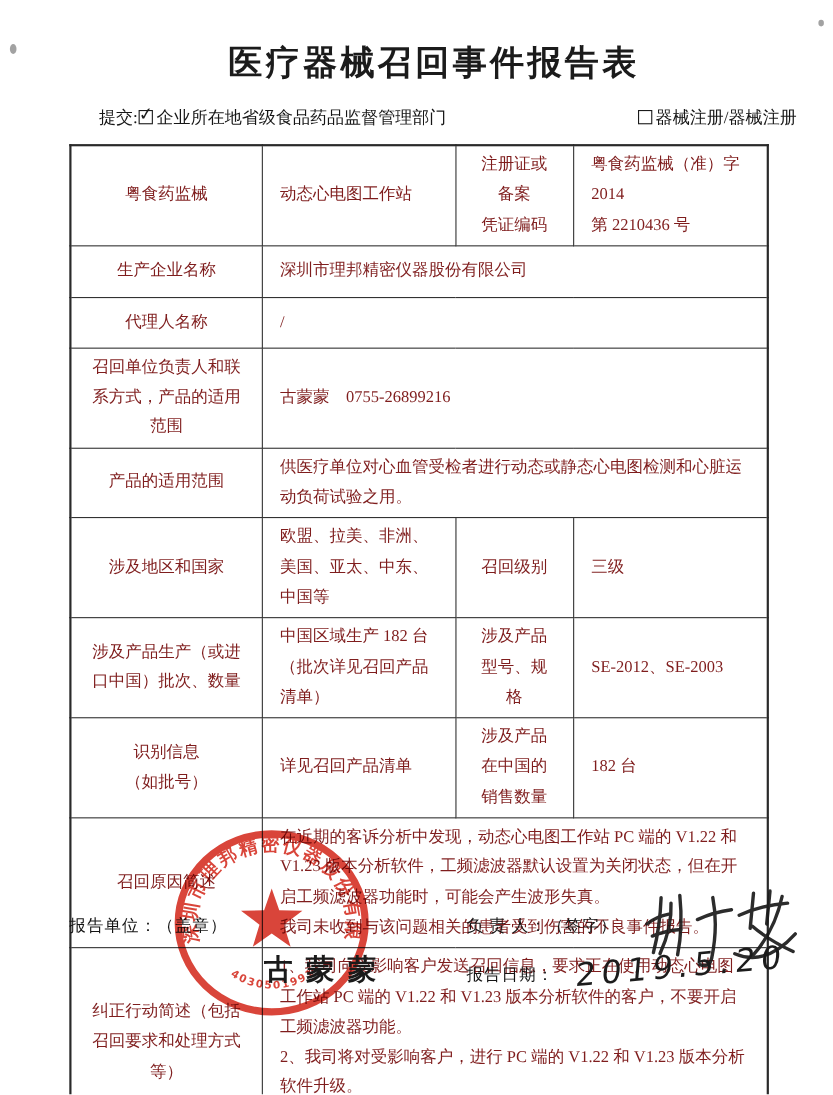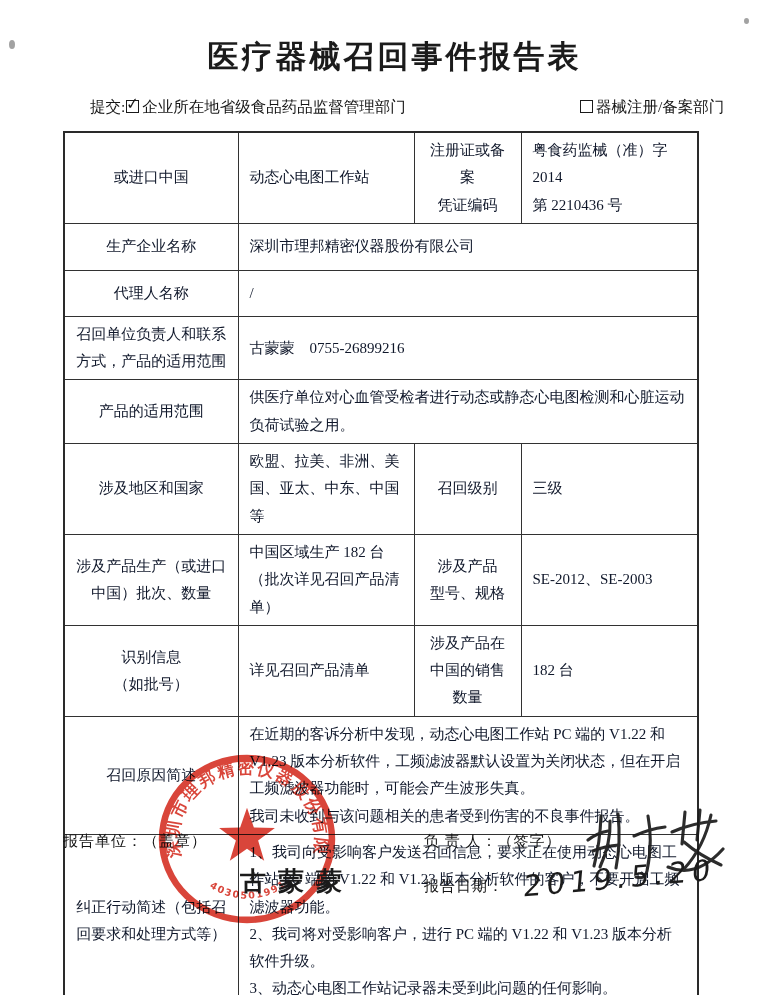--- a/index.html
+++ b/index.html
@@ -26,22 +26,22 @@
   .cbx .tick {
     position:absolute; left:-1px; top:-7px; font-size:16px;
     font-family:"DejaVu Sans",sans-serif; color:#1a1a1a; transform:rotate(-6deg);
   }
   table.form {
     position:absolute; top:131px; left:63px; width:634px;
     border-collapse:collapse; table-layout:fixed;
     border:2px solid #2a2a2a;
   }
   table.form td {
-    border:1px solid #323232; font-size:15px; color:#0f172a;
-    vertical-align:middle; padding:4px 11px; line-height:1.82;
+    border:1px solid #323232; font-size:15px; color:#7f1d1d;
+    vertical-align:middle; padding:4px 16px; line-height:1.82;
     white-space:pre-line; overflow:hidden;
   }
   td.lbl { text-align:center; padding:4px 5px; }
   
   .foot { position:absolute; font-size:15px; color:#141414; white-space:nowrap; letter-spacing:1px;text-align:right; }
   
   .stamp {
     position:absolute; left:156px; top:751px; width:182px; height:176px;
     mix-blend-mode:multiply; opacity:0.93; z-index:5;
   }
@@ -63,33 +63,33 @@
 
 <div class="page">
 
   <div class="speck" style="left:9px;top:40px;width:6px;height:9px;"></div>
   <div class="speck" style="left:744px;top:18px;width:5px;height:6px;"></div>
 
   <div class="doc-title">医疗器械召回事件报告表</div>
 
   <div class="submit-line">
     <span>提交:</span><span class="cbx"><span class="tick">✓</span></span><span>企业所在地省级食品药品监督管理部门</span>
-    <span class="submit-opt2"><span class="cbx"></span><span>器械注册/备案部门</span></span>
+    <span class="submit-opt2"><span class="cbx"></span><span>器械注册/器械注册</span></span>
   </div>
 
   <table class="form">
     <colgroup>
         <col style="width:174px">
         <col style="width:176px">
         <col style="width:107px">
         <col style="width:177px">
       </colgroup>
     <tbody>
         <tr style="height:52px">
-      <td class="lbl">或进口中国</td>
+      <td class="lbl">粤食药监械</td>
       <td>动态心电图工作站</td>
       <td class="lbl">注册证或备案
 凭证编码</td>
       <td>粤食药监械（准）字 2014
 第 2210436 号</td>
     </tr>
     <tr style="height:47px">
       <td class="lbl">生产企业名称</td>
       <td colspan="3">深圳市理邦精密仪器股份有限公司</td>
     </tr>

